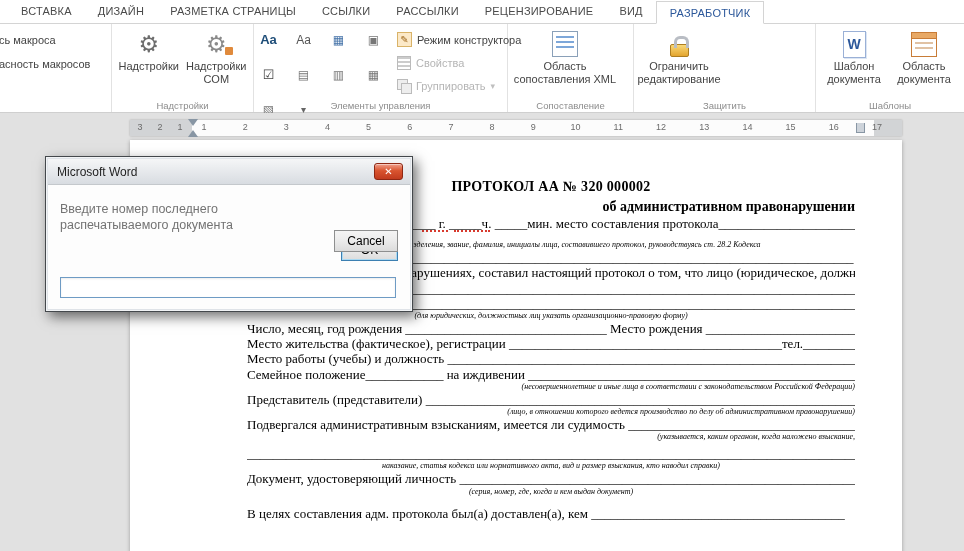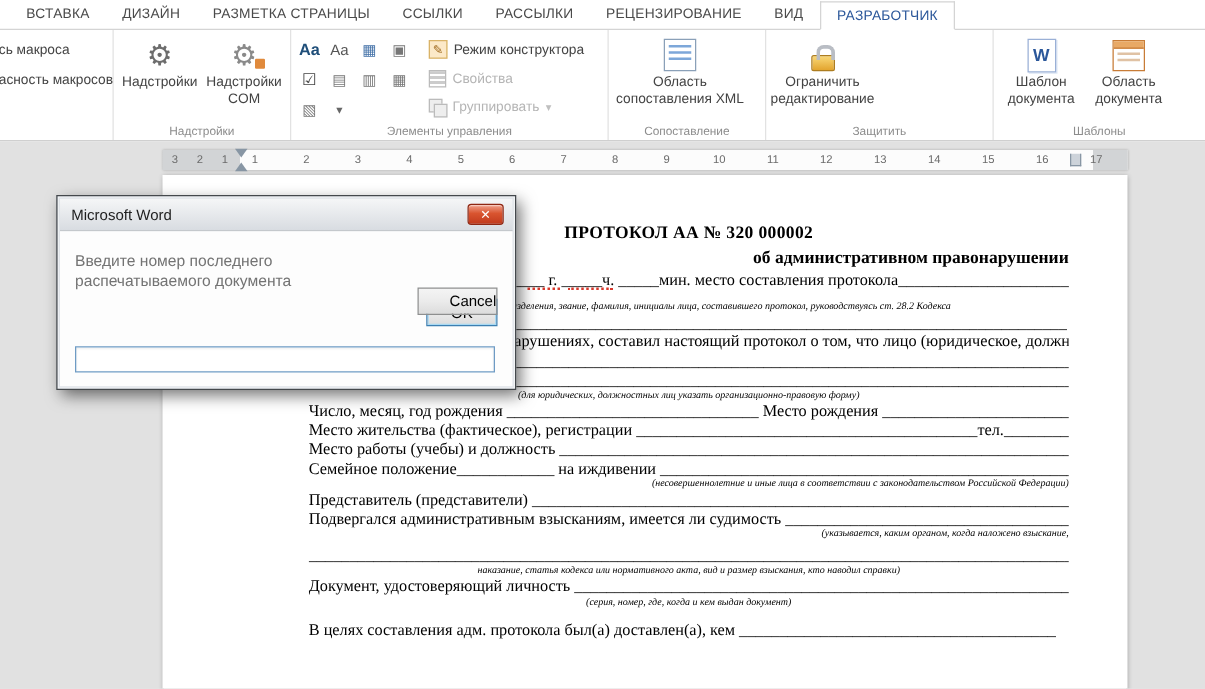--- a/index.html
+++ b/index.html
@@ -17,21 +17,21 @@
   .tab.active { color:#2b579a; background:#fff; border:1px solid #d4d4d4;
                 border-bottom:1px solid #fff; margin-bottom:-1px; }
 
   
   .ribbon { position:relative; display:flex; height:89px; background:#fff;
             border-bottom:1px solid #cfcfcf; }
   .grp { position:relative; border-right:1px solid #e2e2e2; padding:2px 3px 16px 3px;
          display:flex; align-items:flex-start; }
   .glabel { position:absolute; bottom:1px; left:0; right:0; text-align:center;
             font-size:9.5px; color:#8c8c8c; white-space:nowrap; overflow:hidden; }
-  .g-partial { width:91px; } .g-addins { width:142px; } .g-controls { width:254px; }
+  .g-partial { width:112px; } .g-addins { width:142px; } .g-controls { width:254px; }
   .g-mapping { width:126px; } .g-protect { width:182px; } .g-templates { flex:1; border-right:none; }
 
   .pg { display:flex; flex-direction:column; gap:12px; padding-top:8px;
         margin-left:-4px; font-size:11px; color:#444; white-space:nowrap; }
 
   .bb { width:70px; height:68px; display:flex; flex-direction:column; align-items:center;
         padding-top:2px; border-radius:2px; cursor:default; }
   .bb .bicon { height:32px; display:flex; align-items:center; justify-content:center; }
   .bb .blbl { font-size:11px; line-height:13px; color:#444; text-align:center; }
   .bb.dis .blbl { color:#b5b5b5; }
@@ -39,21 +39,21 @@
   .bb.wide { width:84px; } .bb.xwide { width:108px; }
 
   .gear { font-size:23px; color:#6d6d6d; line-height:1; }
   .gear.com { color:#8a8a8a; position:relative; }
   .gear.com::after { content:""; position:absolute; right:-6px; bottom:1px; width:8px; height:8px;
                      background:#e08a3c; border-radius:1px; }
 
   
   .ctrlwrap { display:flex; padding-top:2px; }
   .cgrid { display:grid; grid-template-columns:repeat(4,23px); grid-auto-rows:23px;
-           gap:1px; margin-right:8px; }
+           gap:12px; margin-right:8px; }
   .ccell { display:flex; align-items:center; justify-content:center; font-size:12px;
            color:#777; border:1px solid transparent; cursor:default; }
   .c-aa  { font-weight:bold; color:#1f4e79; font-size:13px; }
   .c-aa2 { color:#555; font-size:12px; }
   .c-pic { color:#4472a8; }
   .c-chk { color:#444; font-size:13px; }
   .c-drop{ font-size:10px; color:#666; }
   .sbcol { display:flex; flex-direction:column; }
   .sbtn { display:flex; align-items:center; gap:5px; height:23px; font-size:11px;
           color:#444; padding:0 4px; white-space:nowrap; cursor:default; }
@@ -129,21 +129,21 @@
                border:1px solid #8e2713; border-radius:3px; color:#fff; font-size:10px;
                display:flex; align-items:center; justify-content:center;
                box-shadow:inset 0 1px 0 rgba(255,255,255,.45); cursor:default; }
   .dlg-body { position:relative; height:calc(100% - 26px); background:#fdfdfd; }
   .dlg-msg { position:absolute; left:12px; top:16px; width:268px; font-size:12.5px;
              line-height:16px; color:#737373; }
   .dlg-btn { position:absolute; right:12px; height:22px; font-size:12px; color:#000;
              font-family:"Liberation Sans", sans-serif;
              background:linear-gradient(#f4f4f4,#ebebeb 50%,#dcdcdc); cursor:default; }
   .btn-ok { top:17px; width:57px; border:1px solid #3c7fb1; box-shadow:inset 0 0 0 1px #a9d9f2;margin-top:37px; }
-  .btn-cancel { top:45px; width:64px; border:1px solid #8e8f8f;text-align:right; }
+  .btn-cancel { top:45px; width:64px; border:1px solid #8e8f8f; }
   .dlg-input { position:absolute; left:12px; right:14px; bottom:11px; height:21px;
                border:1px solid #6e9bc4; background:#fff; font-size:12px; padding:0 4px;
                box-shadow:inset 0 1px 2px rgba(0,0,0,.08); }
 </style>
 </head>
 <body>
 
 <div class="app">
 
   <div class="tabbar">
@@ -328,20 +328,21 @@
           <div class="doc-line">Место жительства (фактическое), регистрации __________________________________________тел.___________</div>
 
           <div class="doc-line">Место работы (учебы) и должность _______________________________________________________________________</div>
 
           <div class="doc-line">Семейное положение____________ на иждивении ________________________________________________________</div>
 
           <div class="doc-line t-small t-right">(несовершеннолетние и иные лица в соответствии с законодательством Российской Федерации)</div>
 
           <div class="doc-line">Представитель (представители) ____________________________________________________________________________</div>
 
+          <div class="doc-line t-small t-right">(лицо, в отношении которого ведется производство по делу об административном правонарушении)</div>
 
           <div class="doc-line">Подвергался административным взысканиям, имеется ли судимость _________________________________________</div>
 
           <div class="doc-line t-small t-right">(указывается, каким органом, когда наложено взыскание,</div>
 
           <div class="doc-line t-gap2">______________________________________________________________________________________________</div>
 
           <div class="doc-line t-small t-center">наказание, статья кодекса или нормативного акта, вид и размер взыскания, кто наводил справки)</div>
 
           <div class="doc-line">Документ, удостоверяющий личность ___________________________________________________________________</div>

